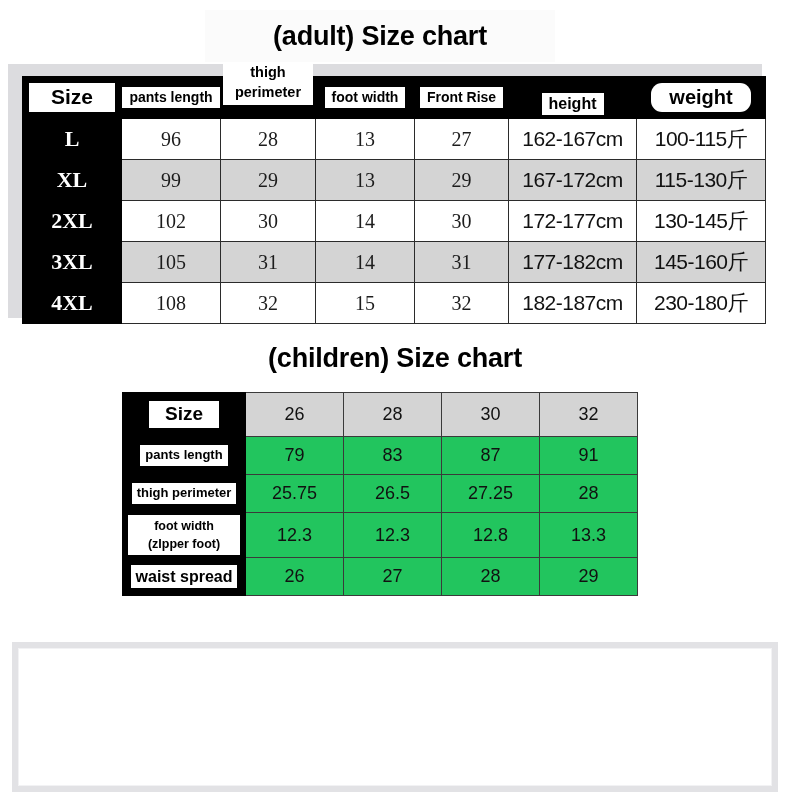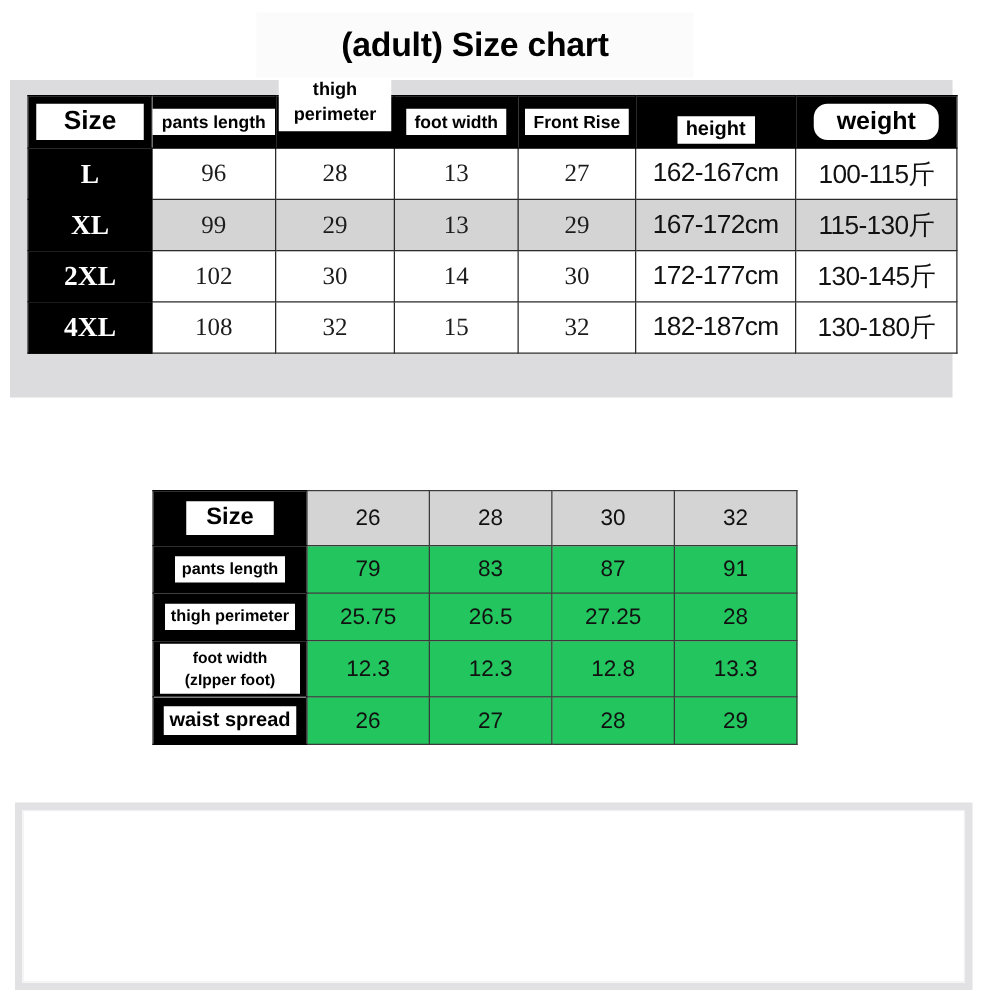--- a/index.html
+++ b/index.html
@@ -268,36 +268,46 @@
     <tr class="row even">
       <td class="sizecell">2XL</td>
       <td class="num">102</td>
       <td class="num">30</td>
       <td class="num">14</td>
       <td class="num">30</td>
       <td class="txt">172-177cm</td>
       <td class="txt">130-145斤</td>
     </tr>
 
+    <tr class="row odd">
+      <td class="sizecell">3XL</td>
+      <td class="num">105</td>
+      <td class="num">31</td>
+      <td class="num">14</td>
+      <td class="num">31</td>
+      <td class="txt">177-182cm</td>
+      <td class="txt">145-160斤</td>
+    </tr>
 
     <tr class="row even">
       <td class="sizecell">4XL</td>
       <td class="num">108</td>
       <td class="num">32</td>
       <td class="num">15</td>
       <td class="num">32</td>
       <td class="txt">182-187cm</td>
-      <td class="txt">130-180斤</td>
+      <td class="txt">230-180斤</td>
     </tr>
   </tbody>
     </table>
 </div>
 
 <div id="children-section">
 
+  <div class="title-children">(children) Size chart</div>
 
   <table class="sz" id="children-table">
     <tbody>
         <tr class="hdr">
       <td class="rowlabel">
         <span class="clbl sz-lbl">Size</span>
       </td>
       <td class="cnum">26</td>
       <td class="cnum">28</td>
       <td class="cnum">30</td>

